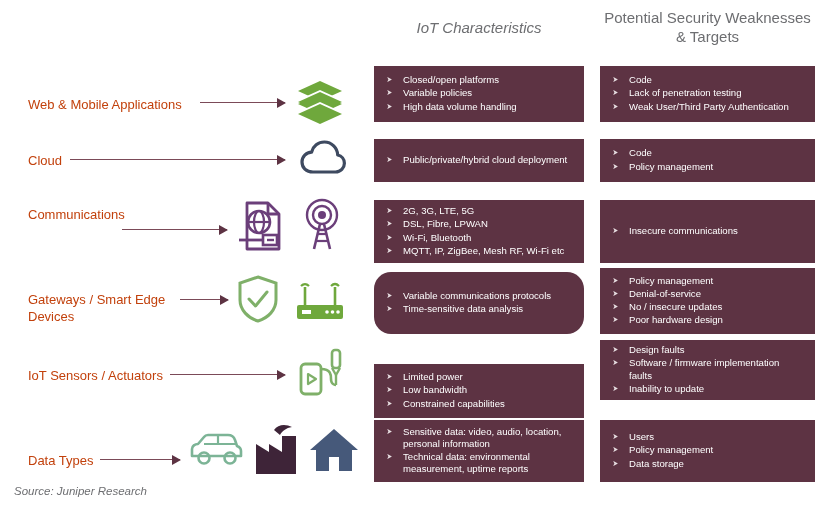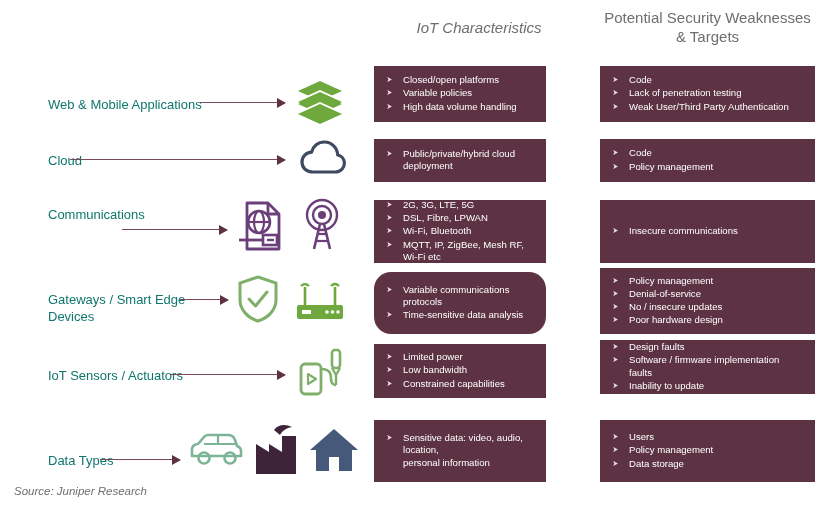--- a/index.html
+++ b/index.html
@@ -25,25 +25,24 @@
   #head-char{left:374px;top:18px;width:210px;font-style:italic;}
   #head-sec{left:600px;top:8px;width:215px;}
 
   
   .row{position:absolute;left:0;width:832px;}
 
   
   .row-label{
     position:absolute;
     font-size:13px;
-    color:#0f766e;
+    color:#c2410c;
     line-height:17px;
     text-align:left;
     white-space:pre-line;
-    margin-left:20px;
   }
 
   
   .arrow{position:absolute;height:10px;}
   .arrow .shaft{
     position:absolute;left:0;top:4px;height:1.4px;width:100%;
     background:#7b4a58;
   }
   .arrow .head{
     position:absolute;right:-1px;top:0px;
@@ -78,21 +77,21 @@
     white-space:pre-line;
   }
   .box li:before{
     content:"\27A4";
     position:absolute;left:0;top:0;
     font-size:8px;
     line-height:12.6px;
     color:#e8dfe2;
     transform:scaleX(0.85);
   }
-  .box-left{left:374px;width:172px;}
+  .box-left{left:374px;width:210px;}
   .box-right{left:600px;width:215px;}
 
   .source{
     position:absolute;left:14px;top:485px;
     font-style:italic;font-size:11.5px;color:#6d6e71;
   }
   svg{display:block;overflow:visible;}
 </style>
 </head>
 <body>
@@ -266,28 +265,28 @@
         <svg width="50" height="52" viewBox="0 0 50 52">
           <rect x="3" y="19" width="20" height="30" rx="4" fill="none" stroke="#7fb069" stroke-width="2.8"></rect>
           <polygon points="10,29 18,34 10,39" fill="none" stroke="#7fb069" stroke-width="2.2" stroke-linejoin="round"></polygon>
           <path d="M23 24 C33 24 33 30 33 34 C33 40 38 40 38 40" fill="none" stroke="#7fb069" stroke-width="2.6"></path>
           <rect x="34" y="5" width="8" height="18" rx="3" fill="none" stroke="#7fb069" stroke-width="2.6"></rect>
           <path d="M34 23 L38 30 L42 23" fill="none" stroke="#7fb069" stroke-width="2.4" stroke-linejoin="round"></path>
           <line x1="38" y1="30" x2="38" y2="40" stroke="#7fb069" stroke-width="2.4"></line>
         </svg>
       </span>
     </div>
-    <div class="box box-left" style="top:344px;height:54px;">
+    <div class="box box-left" style="top:364px;height:54px;">
       <ul>
           <li>Limited power</li>
           <li>Low bandwidth</li>
           <li>Constrained capabilities</li>
         </ul>
     </div>
-    <div class="box box-right" style="top:340px;height:54px;">
+    <div class="box box-right" style="top:340px;height:60px;">
       <ul>
           <li>Design faults</li>
           <li>Software / firmware implementation
 faults</li>
           <li>Inability to update</li>
         </ul>
     </div>
   </div>
 
   <div class="row">
@@ -316,20 +315,22 @@
       <span>
         <svg width="52" height="48" viewBox="0 0 52 48">
           <path d="M26 3 L50 24 H44 V45 H31 V31 H21 V45 H8 V24 H2 Z" fill="#46597a"></path>
         </svg>
       </span>
     </div>
     <div class="box box-left" style="top:420px;height:62px;">
       <ul>
           <li>Sensitive data: video, audio, location,
 personal information</li>
+          <li>Technical data: environmental
+measurement, uptime reports</li>
         </ul>
     </div>
     <div class="box box-right" style="top:420px;height:62px;">
       <ul>
           <li>Users</li>
           <li>Policy management</li>
           <li>Data storage</li>
         </ul>
     </div>
   </div>

